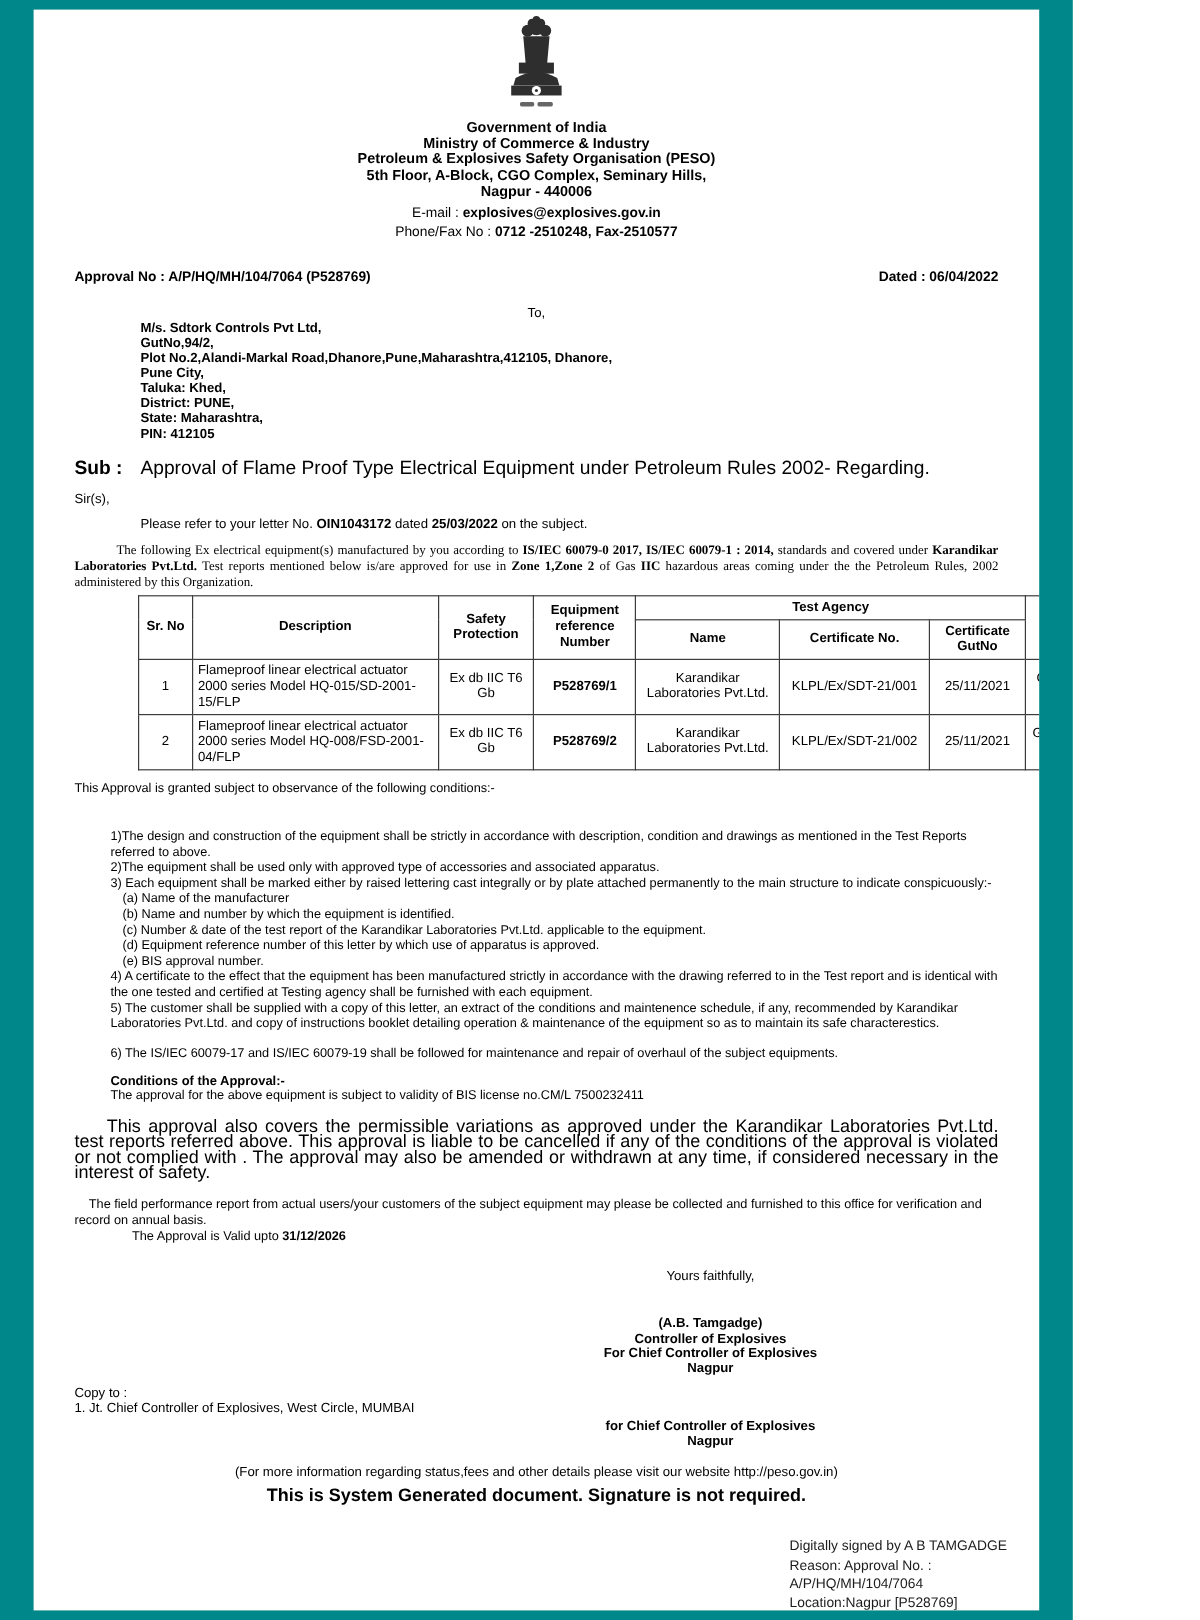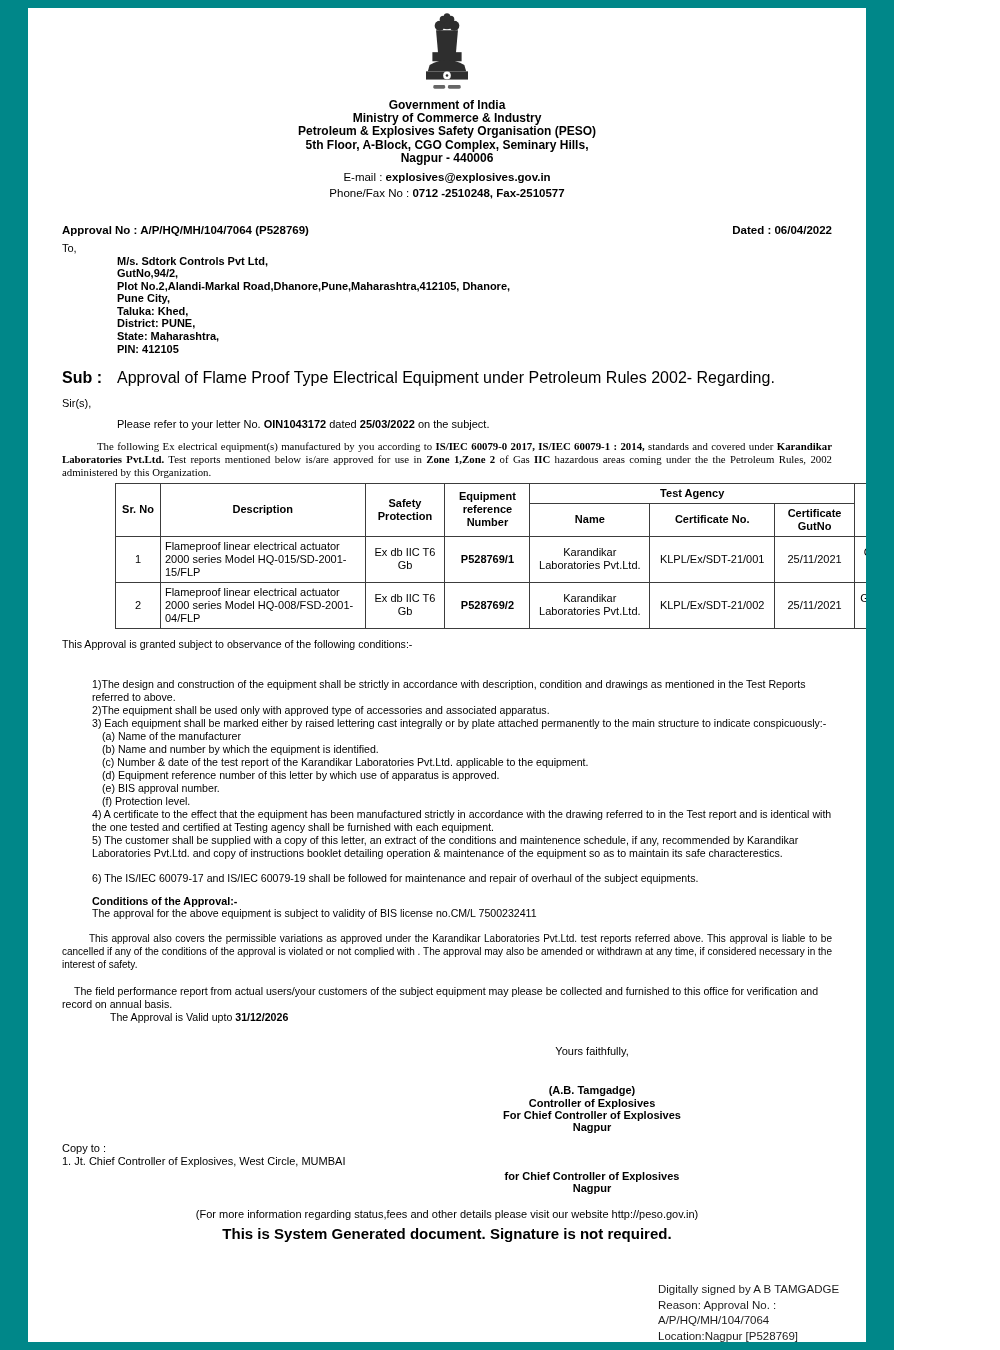--- a/index.html
+++ b/index.html
@@ -4,40 +4,40 @@
 <style>
   html,body{margin:0;padding:0;}
   .page{position:relative;width:894px;height:1350px;background:#008789;font-family:"Liberation Sans",sans-serif;}
   .sheet{position:absolute;left:28px;top:8px;right:28px;bottom:8px;background:#ffffff;box-sizing:border-box;
          padding:4px 34px 0 34px;overflow:hidden;color:#000;font-size:11px;line-height:1.18;}
   .b{font-weight:bold;}
   .emblem-wrap{text-align:center;margin-top:0;}
   .org{font-weight:bold;font-size:12px;line-height:13.2px;text-align:center;}
   .contact{margin-top:4px;text-align:center;font-size:11.5px;line-height:16.5px;}
   .approval-row{margin-top:22px;display:flex;justify-content:space-between;font-size:11.5px;}
-  .to-line{margin-top:4px;font-size:11px;}
+  .to-line{margin-top:16px;font-size:11px;text-align:center;}
   .address{margin-left:55px;font-weight:bold;font-size:11px;line-height:12.6px;}
   .sub-row{margin-top:14px;display:flex;font-size:16px;}
   .sub-label{font-weight:bold;width:55px;flex:0 0 55px;}
   .sirs{margin-top:9px;font-size:11px;}
   .refer{margin-top:8px;margin-left:55px;font-size:11px;}
   .intro{margin-top:9px;font-size:10.8px;text-align:justify;text-indent:35px;line-height:12.9px;font-family:Liberation Serif, serif;}
   table.approval{margin-top:4px;margin-left:53px;width:825px;border-collapse:collapse;font-size:11px;}
   table.approval th,table.approval td{border:1px solid #3c3c3c;padding:3px 4px;vertical-align:middle;}
   table.approval th{font-weight:bold;text-align:center;}
   table.approval td{text-align:center;line-height:13px;}
   table.approval td.desc{text-align:left;}
   .granted{margin-top:9px;font-size:10.6px;}
   .cond-list{margin-top:28px;font-size:10.6px;line-height:13px;}
   .cond-item{margin-left:30px;}
   .cond-sub{margin-left:40px;}
   .item6{margin-top:12px;margin-left:30px;font-size:10.6px;}
   .cond-head{margin-top:10px;margin-left:30px;font-weight:bold;font-size:10.8px;}
   .bis-line{margin-left:30px;font-size:10.6px;}
-  .variations{margin-top:12px;font-size:10px;text-indent:27px;text-align:justify;line-height:13px;}
+  .variations{margin-top:12px;font-size:15px;text-indent:27px;text-align:justify;line-height:13px;}
   .field-report{margin-top:14px;font-size:10.6px;text-indent:12px;line-height:13px;}
   .valid-line{margin-left:48px;font-size:10.6px;}
   .right-col{width:290px;margin-left:auto;margin-right:95px;text-align:center;}
   .yours{margin-top:22px;font-size:11px;}
   .sig-block{margin-top:26px;font-weight:bold;font-size:11px;line-height:12.3px;}
   .copy-block{margin-top:8px;font-size:11px;line-height:13px;}
   .countersign{margin-top:2px;font-weight:bold;font-size:11px;line-height:12.3px;}
   .info-line{margin-top:14px;text-align:center;font-size:11px;}
   .system-line{margin-top:4px;text-align:center;font-weight:bold;font-size:15px;}
   .digital{position:absolute;left:630px;top:1274px;font-size:11.5px;line-height:15.5px;color:#1c1c1c;}
@@ -165,21 +165,20 @@
 
     <div class="cond-list">
       <div class="cond-item">1)The design and construction of the equipment shall be strictly in accordance with description, condition and drawings as mentioned in the Test Reports referred to above.</div>
       <div class="cond-item">2)The equipment shall be used only with approved type of accessories and associated apparatus.</div>
       <div class="cond-item">3) Each equipment shall be marked either by raised lettering cast integrally or by plate attached permanently to the main structure to indicate conspicuously:-</div>
       <div class="cond-sub">(a) Name of the manufacturer</div>
       <div class="cond-sub">(b) Name and number by which the equipment is identified.</div>
       <div class="cond-sub">(c) Number &amp; date of the test report of the Karandikar Laboratories Pvt.Ltd. applicable to the equipment.</div>
       <div class="cond-sub">(d) Equipment reference number of this letter by which use of apparatus is approved.</div>
       <div class="cond-sub">(e) BIS approval number.</div>
-      <div class="cond-sub">(f) Protection level.</div>
       <div class="cond-item">4) A certificate to the effect that the equipment has been manufactured strictly in accordance with the drawing referred to in the Test report and is identical with the one tested and certified at Testing agency shall be furnished with each equipment.</div>
       <div class="cond-item">5) The customer shall be supplied with a copy of this letter, an extract of the conditions and maintenence schedule, if any, recommended by Karandikar Laboratories Pvt.Ltd. and copy of instructions booklet detailing operation &amp; maintenance of the equipment so as to maintain its safe characterestics.</div>
     </div>
 
     <div class="item6">6) The IS/IEC 60079-17 and IS/IEC 60079-19 shall be followed for maintenance and repair of overhaul of the subject equipments.</div>
 
     <div class="cond-head">Conditions of the Approval:-</div>
     <div class="bis-line">The approval for the above equipment is subject to validity of BIS license no.CM/L 7500232411</div>
 
     <div class="variations">This approval also covers the permissible variations as approved under the Karandikar Laboratories Pvt.Ltd. test reports referred  above. This approval is liable to be cancelled if any of the conditions of the approval is violated or not complied with . The approval may also be amended or withdrawn at any time, if considered necessary in the interest of safety.</div>

